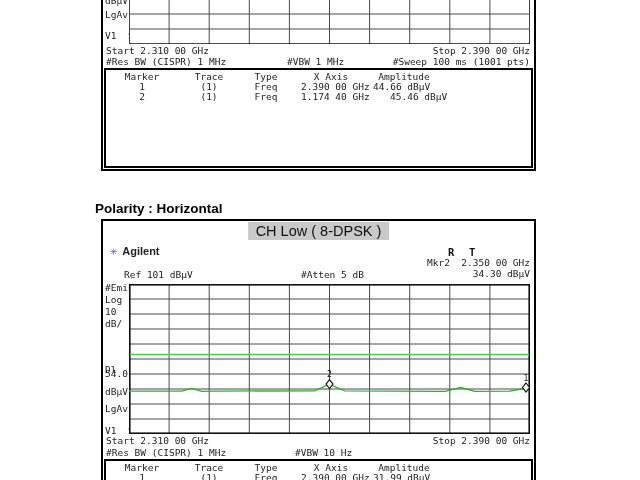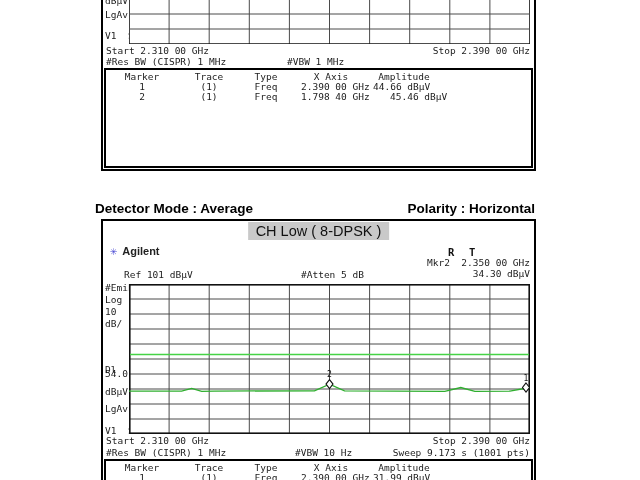--- a/index.html
+++ b/index.html
@@ -55,48 +55,48 @@
         <line x1="0" y1="44" x2="401" y2="44" stroke="#111111" stroke-width="1.6"></line>
         <line x1="0" y1="29" x2="401" y2="29" stroke="#4a4a4a" stroke-width="1"></line>
         <line x1="0" y1="14" x2="401" y2="14" stroke="#4a4a4a" stroke-width="1"></line>
       </svg>
   </div>
 
   <span class="mono" style="left:3px;top:46px;">Start 2.310 00 GHz</span>
   <span class="mono rightal" style="top:46px;">Stop 2.390 00 GHz</span>
   <span class="mono" style="left:3px;top:57px;">#Res BW (CISPR) 1 MHz</span>
   <span class="mono" style="left:184px;top:57px;">#VBW 1 MHz</span>
+  <span class="mono rightal" style="top:57px;">#Sweep 100 ms (1001 pts)</span>
 
   <div id="top-mtable" class="mtable">
     <div>
       <span class="tc cc" style="left:36px;top:2px;">Marker</span>
       <span class="tc cc" style="left:103px;top:2px;">Trace</span>
       <span class="tc cc" style="left:160px;top:2px;">Type</span>
       <span class="tc cc" style="left:225px;top:2px;">X Axis</span>
       <span class="tc cc" style="left:298px;top:2px;">Amplitude</span>
     </div>
     <div>
       <span class="tc cc" style="left:36px;top:12px;">1</span>
       <span class="tc cc" style="left:103px;top:12px;">(1)</span>
       <span class="tc cc" style="left:160px;top:12px;">Freq</span>
       <span class="tc" style="left:195px;top:12px;">2.390 00 GHz</span>
       <span class="tc" style="left:267px;top:12px;">44.66 dBµV</span>
     </div>
     <div>
       <span class="tc cc" style="left:36px;top:22px;">2</span>
       <span class="tc cc" style="left:103px;top:22px;">(1)</span>
       <span class="tc cc" style="left:160px;top:22px;">Freq</span>
-      <span class="tc" style="left:195px;top:22px;">1.798 40 GHz</span>
+      <span class="tc" style="left:195px;top:22px;">1.174 40 GHz</span>
       <span class="tc" style="left:284px;top:22px;">45.46 dBµV</span>
     </div>
   </div>
 </div>
 
 <div id="captions">
-  <span>Detector Mode : Average</span>
   <span>Polarity : Horizontal</span>
 </div>
 
 <div id="bot-scope" class="scope">
   <div id="ch-title">CH Low ( 8-DPSK )</div>
 
   <div id="brand">
     <span class="spark">✳</span>
     <span class="bname">Agilent</span>
   </div>
@@ -146,21 +146,20 @@
         <text x="200.5" y="93.05000000000001" text-anchor="middle" font-size="8" font-family="&quot;DejaVu Sans Mono&quot;, monospace" fill="#111">2</text>
         <path d="M 397 99.015 L 400.5 103.515 L 397 108.015 L 393.5 103.515 Z" fill="#ffffff" stroke="#111" stroke-width="1.1"></path>
         <text x="397" y="96.515" text-anchor="middle" font-size="8" font-family="&quot;DejaVu Sans Mono&quot;, monospace" fill="#111">1</text>
       </svg>
   </div>
 
   <span class="mono" style="left:3px;top:215px;">Start 2.310 00 GHz</span>
   <span class="mono rightal" style="top:215px;">Stop 2.390 00 GHz</span>
   <span class="mono" style="left:3px;top:227px;">#Res BW (CISPR) 1 MHz</span>
   <span class="mono" style="left:192px;top:227px;">#VBW 10 Hz</span>
-  <span class="mono rightal" style="top:227px;">Sweep 9.173 s (1001 pts)</span>
 
   <div id="bot-mtable" class="mtable">
     <div>
       <span class="tc cc" style="left:36px;top:2px;">Marker</span>
       <span class="tc cc" style="left:103px;top:2px;">Trace</span>
       <span class="tc cc" style="left:160px;top:2px;">Type</span>
       <span class="tc cc" style="left:225px;top:2px;">X Axis</span>
       <span class="tc cc" style="left:298px;top:2px;">Amplitude</span>
     </div>
     <div>

